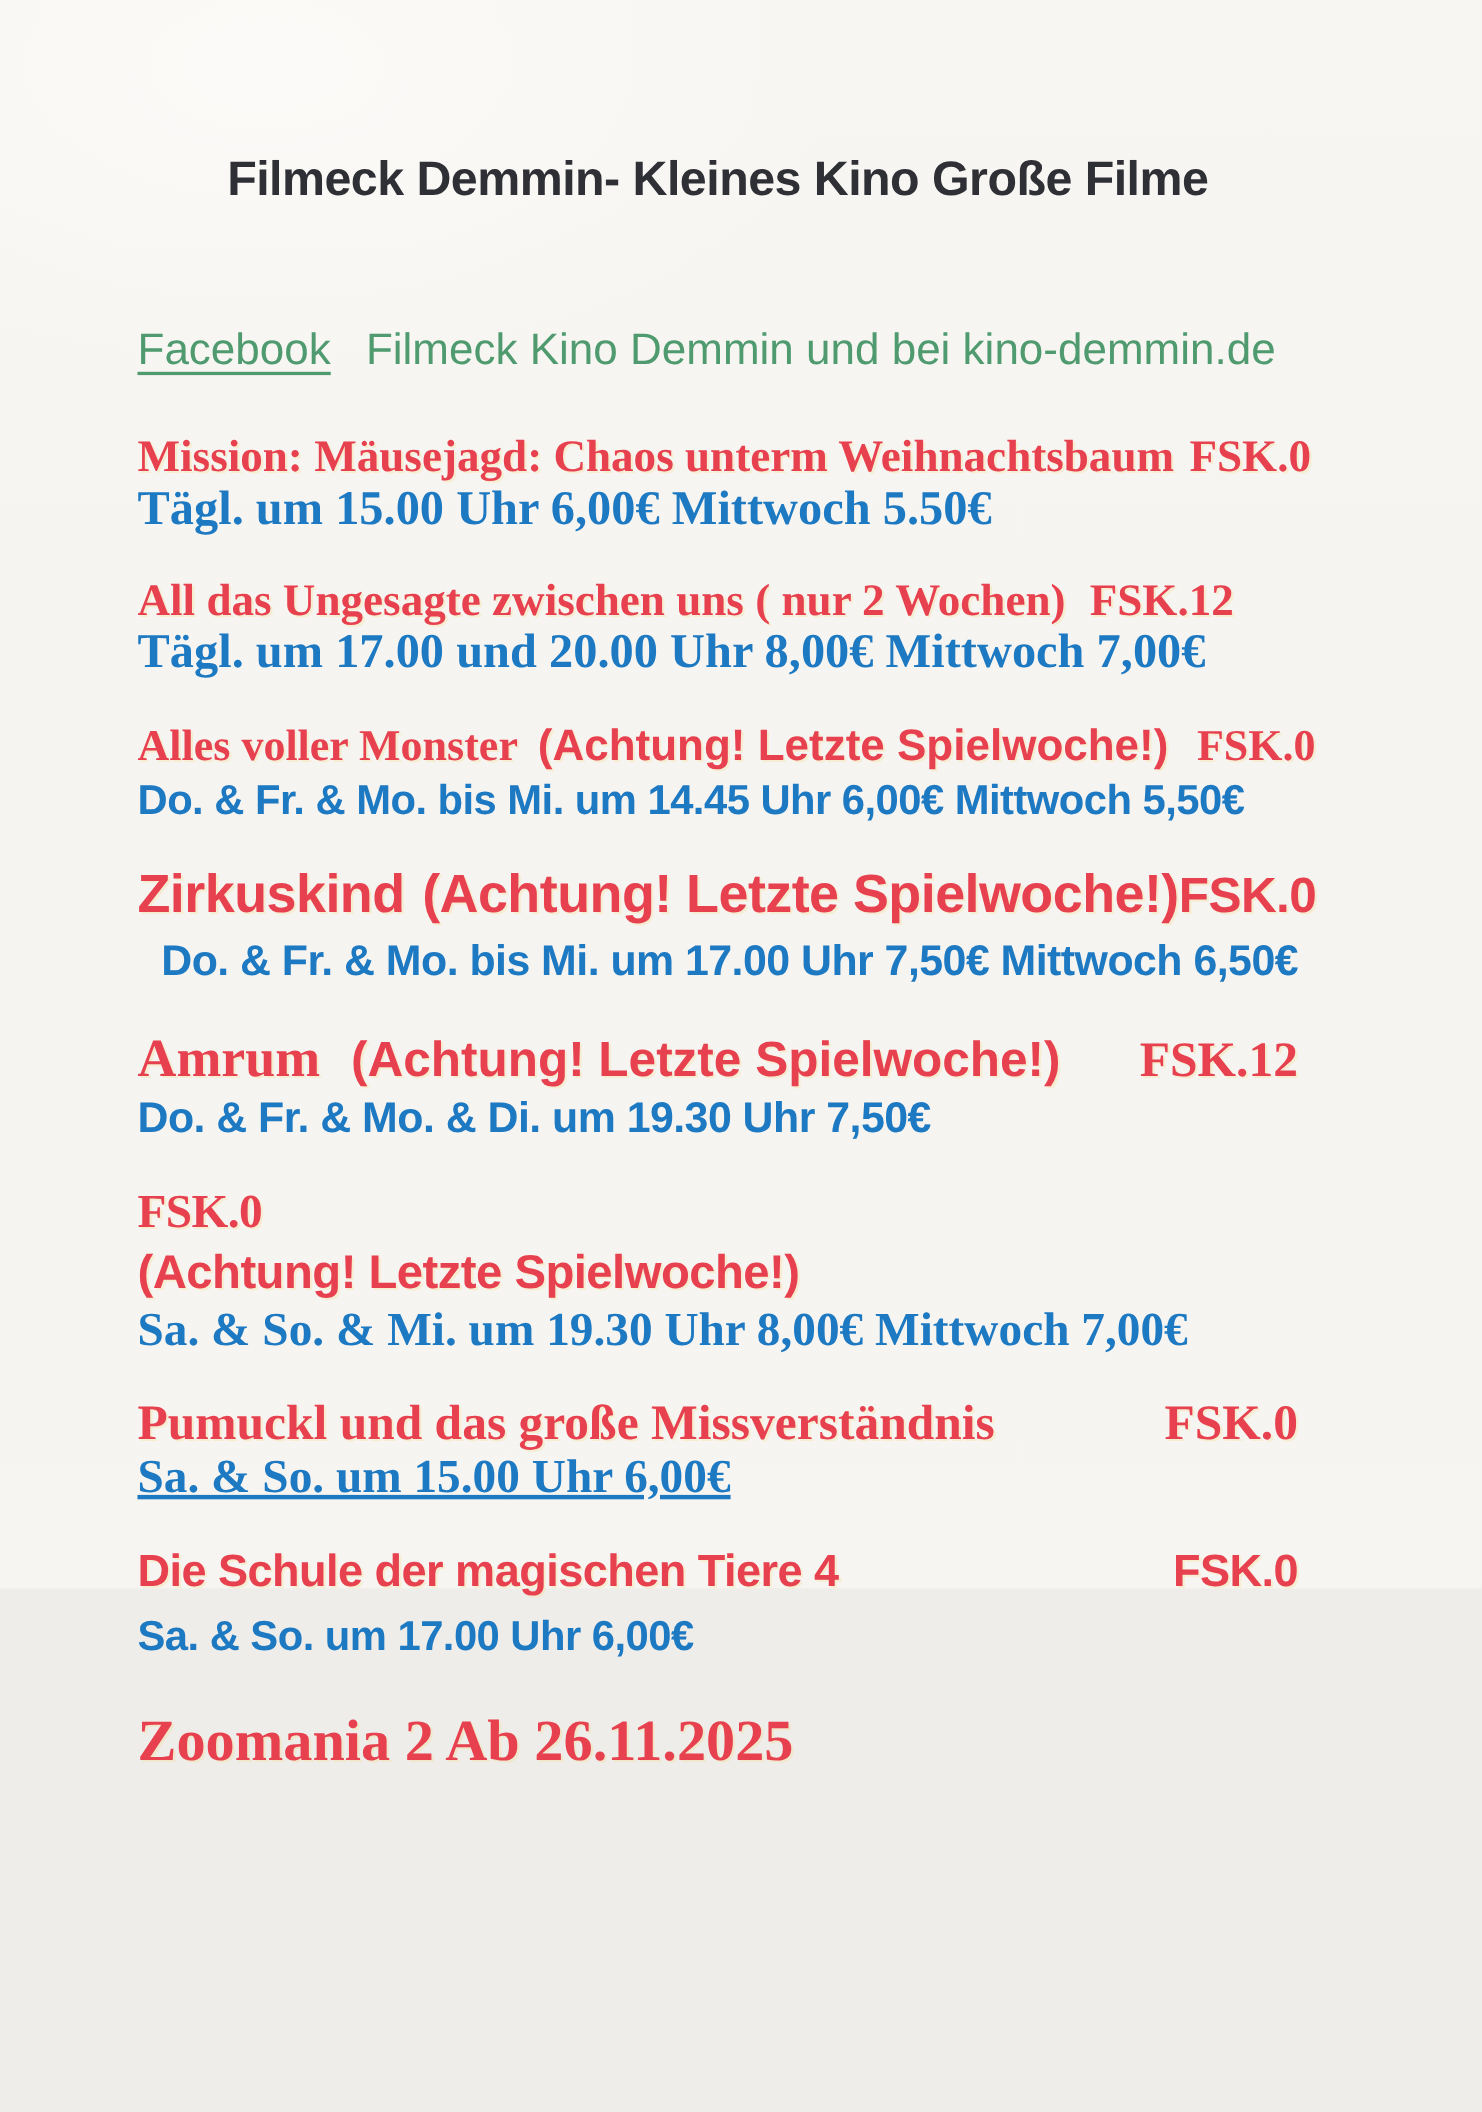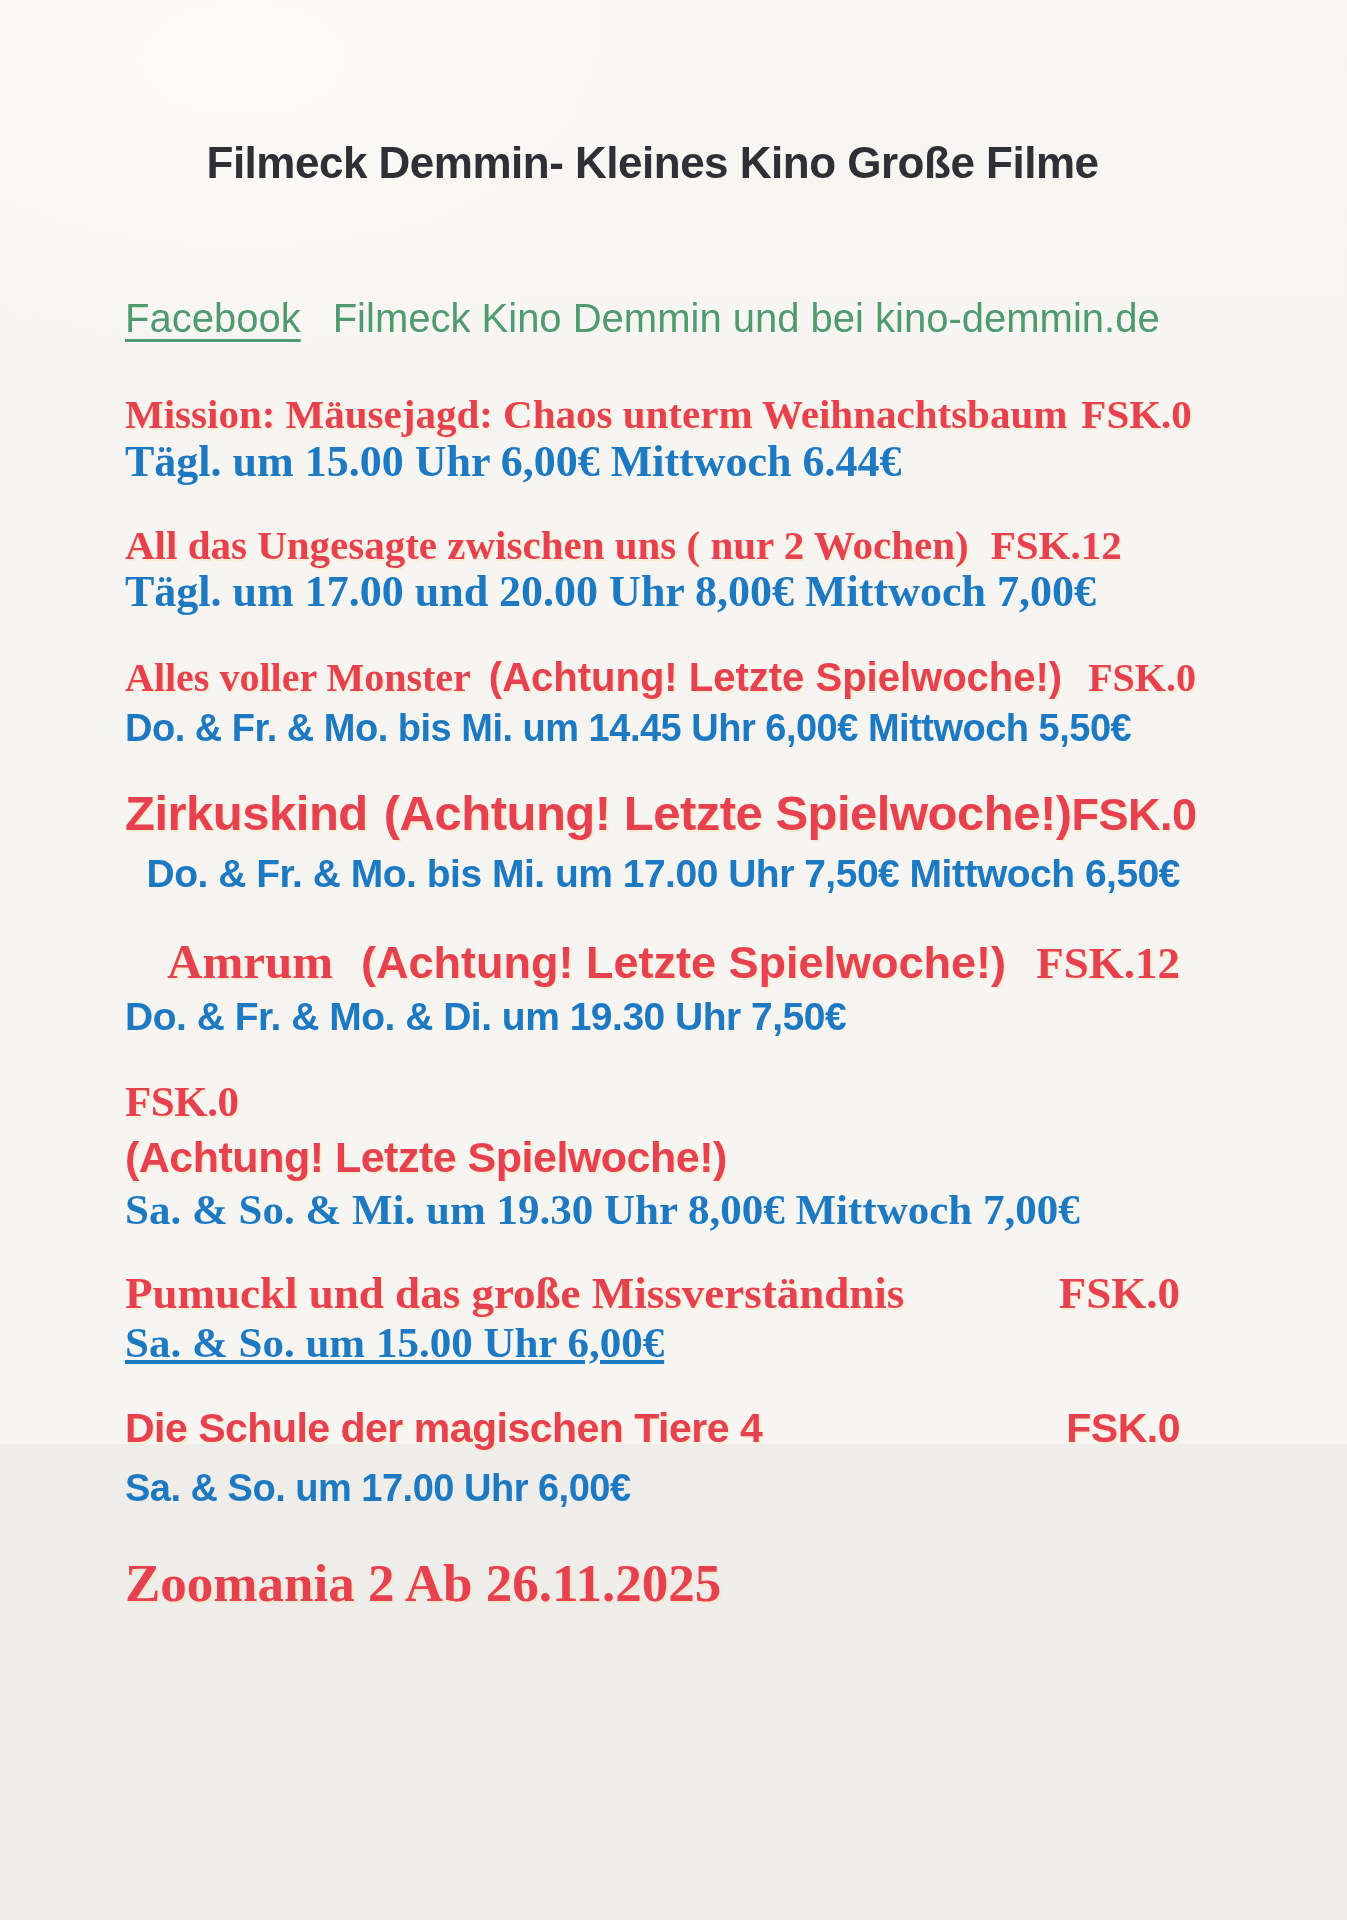--- a/index.html
+++ b/index.html
@@ -59,21 +59,21 @@
   .r3t .note{margin-left:18px;}
   .r3t .fsk{margin-left:26px;}
   .r3m{top:709px;font-size:38px;letter-spacing:-0.5px;}
 
   .r4t{top:788px;font-size:49px;letter-spacing:-0.5px;}
   .r4t .note{margin-left:16px;}
   .r4t .fsk{font-size:45px;}
   .r4m{top:854px;font-size:39px;letter-spacing:-0.5px;text-align:right;}
 
   .r5t{top:937px;}
-  .r5t .title{font-size:49px;margin-left:42px;}
+  .r5t .title{font-size:49px;}
   .r5t .note{font-size:45px;margin-left:28px;}
   .r5t .fsk{font-size:45px;}
   .r5m{top:997px;font-size:39px;letter-spacing:-0.5px;}
 
   .r6t{top:1080px;font-size:43px;letter-spacing:-0.5px;}
   .r6n{top:1135px;font-size:43px;letter-spacing:-0.5px;}
   .r6m{top:1188px;font-size:43px;}
 
   .r7t{top:1270px;font-size:45px;}
   .r7m{top:1321px;font-size:43px;text-decoration:underline;}
@@ -92,21 +92,21 @@
     <div class="row page-title sans bold dark">Filmeck Demmin- Kleines Kino Große Filme</div>
 
 
     <div class="row facebook-row green">
       <span class="fb-link">Facebook</span><span class="fb-rest">Filmeck Kino Demmin und bei kino-demmin.de</span>
     </div>
 
     <div class="row r1t serif bold red red-sh">
       <span class="title">Mission: Mäusejagd: Chaos unterm Weihnachtsbaum</span><span class="fsk">FSK.0</span>
     </div>
-    <div class="row r1m serif bold blue">Tägl. um 15.00 Uhr 6,00€ Mittwoch 6.44€</div>
+    <div class="row r1m serif bold blue">Tägl. um 15.00 Uhr 6,00€ Mittwoch 5.50€</div>
 
     <div class="row r2t serif bold red red-sh">
       <span class="title">All das Ungesagte zwischen uns ( nur 2 Wochen)</span><span class="fsk">FSK.12</span>
     </div>
     <div class="row r2m serif bold blue">Tägl. um 17.00 und 20.00 Uhr 8,00€ Mittwoch 7,00€</div>
 
     <div class="row r3t bold red red-sh">
       <span class="title serif">Alles voller Monster</span><span class="note sans">(Achtung! Letzte Spielwoche!)</span><span class="fsk serif">FSK.0</span>
     </div>
     <div class="row r3m sans bold blue">Do. &amp; Fr. &amp; Mo. bis Mi. um 14.45 Uhr 6,00€ Mittwoch 5,50€</div>

